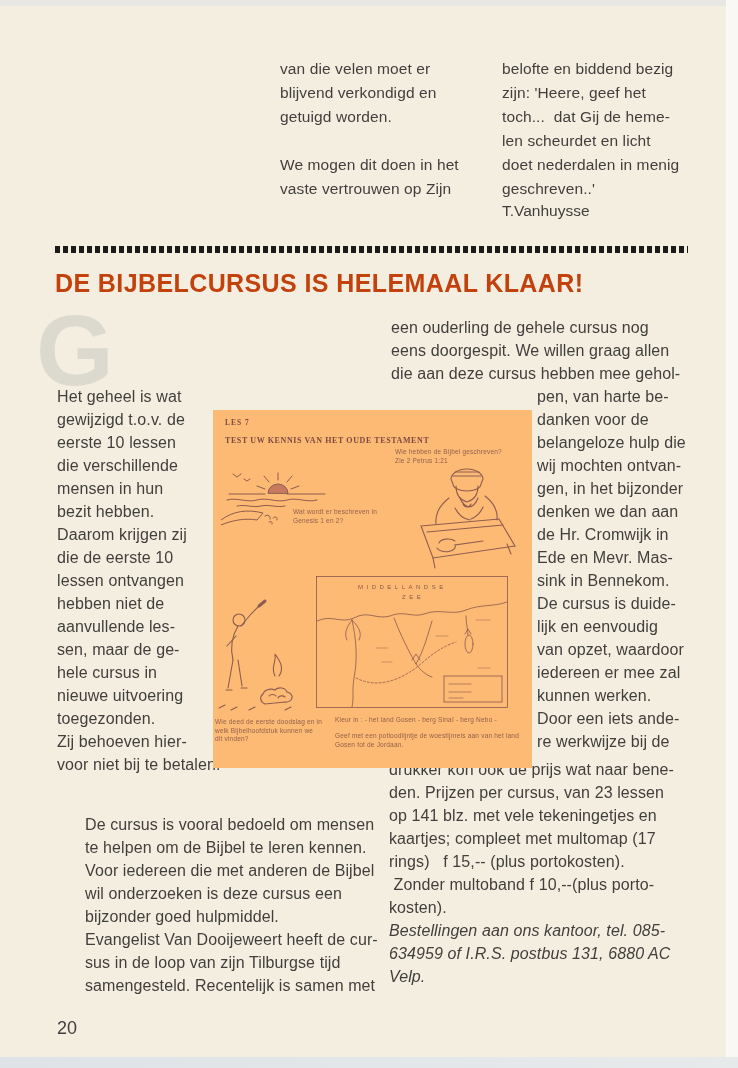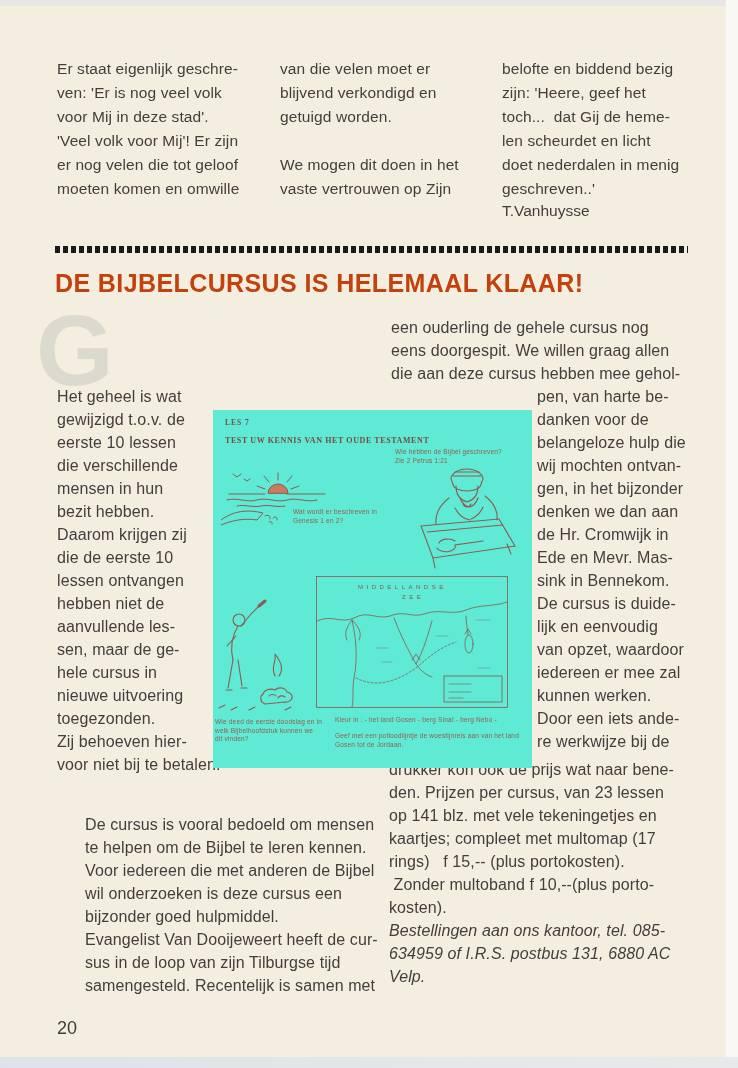--- a/index.html
+++ b/index.html
@@ -24,41 +24,35 @@
   .headline{
     position:absolute;top:269px;left:55px;margin:0;z-index:2;
     font-size:25px;font-weight:bold;letter-spacing:0.4px;color:#c2410c;
   }
   .dropcap{
     position:absolute;top:300px;left:36px;z-index:1;
     font-size:100px;font-weight:bold;color:#dcd9cf;line-height:100px;
   }
   .figure{
     position:absolute;top:410px;left:213px;width:319px;height:358px;
-    background:#5eead4;z-index:3;color:#93604f;
+    background:#fdba74;z-index:3;color:#93604f;
   }
   .fig-les{position:absolute;top:8px;left:12px;font-size:7.5px;font-weight:bold;letter-spacing:1px;color:#7d4a42;font-family:"Liberation Serif",serif;}
   .fig-title{position:absolute;top:26px;left:12px;font-size:8px;font-weight:bold;letter-spacing:0.6px;color:#7d4a42;font-family:"Liberation Serif",serif;}
   .fig-cap{position:absolute;font-size:6.5px;line-height:8.5px;white-space:pre-wrap;letter-spacing:0.2px;}
   .fig-svg{position:absolute;}
   .pagenum{position:absolute;top:1018px;left:57px;font-size:18px;z-index:2;}
 </style>
 </head>
 <body>
 
 <div class="page">
   <div class="edge-top"></div>
   <div class="edge-right"></div>
 
-  <div class="txt topcol" style="left:57px;width:212px;">Er staat eigenlijk geschre-
-ven: 'Er is nog veel volk
-voor Mij in deze stad'.
-'Veel volk voor Mij'! Er zijn
-er nog velen die tot geloof
-moeten komen en omwille</div>
   <div class="txt topcol" style="left:280px;width:205px;">van die velen moet er
 blijvend verkondigd en
 getuigd worden.
 
 We mogen dit doen in het
 vaste vertrouwen op Zijn</div>
   <div class="txt topcol" style="left:502px;width:200px;">belofte en biddend bezig
 zijn: 'Heere, geef het
 toch...  dat Gij de heme-
 len scheurdet en licht

